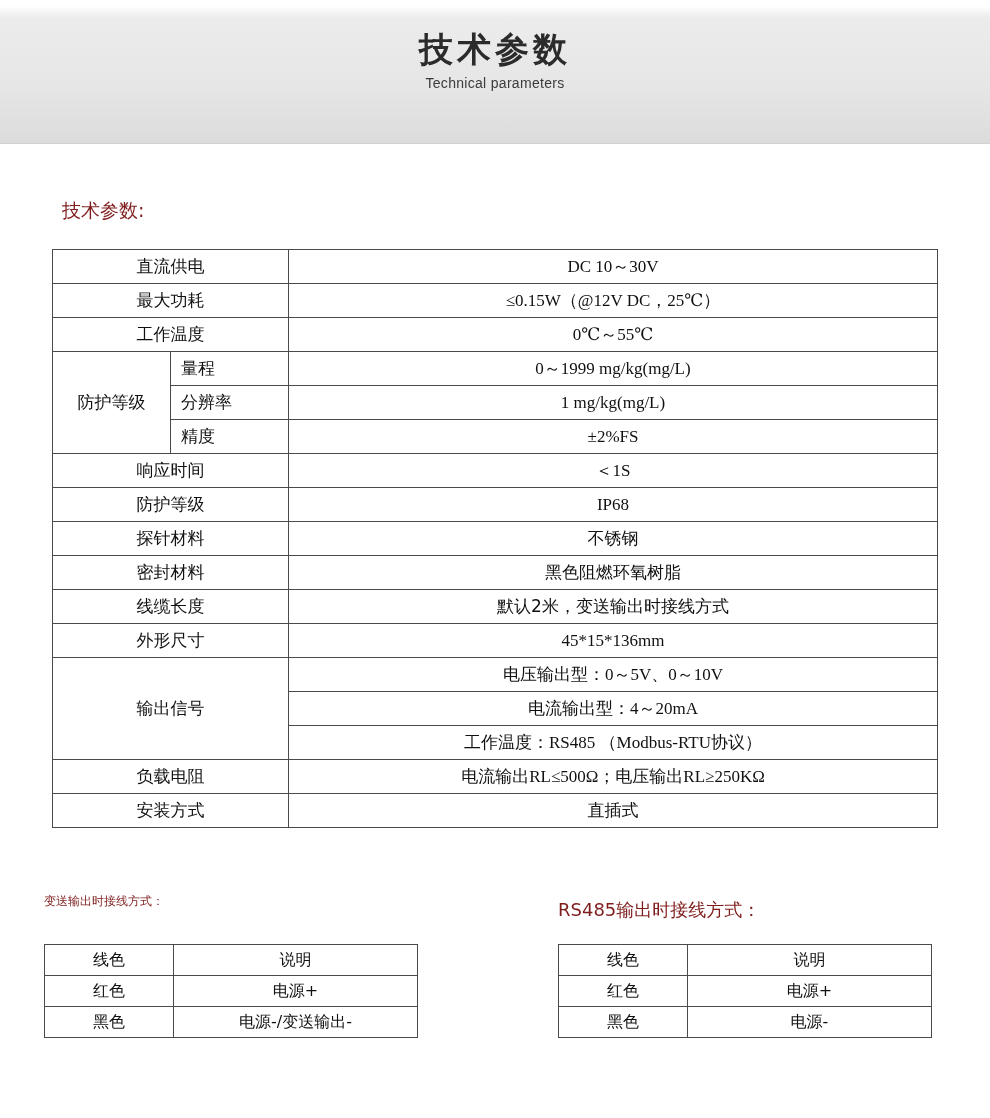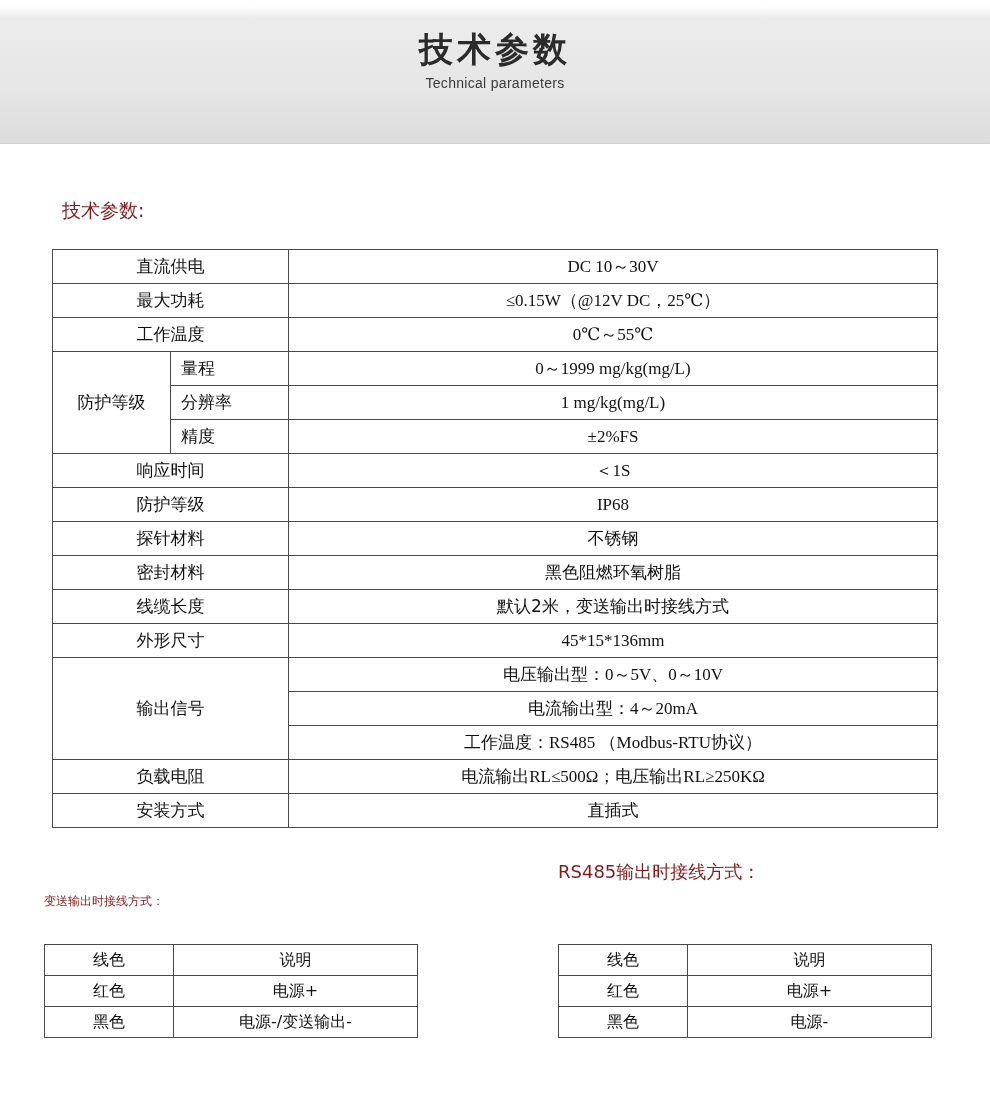--- a/index.html
+++ b/index.html
@@ -48,21 +48,21 @@
   
   .section-heading {
     position: absolute;
     font-size: 19px;
     font-weight: normal;
     color: #7f1d1d;
     font-family: "DejaVu Sans", "Liberation Sans", sans-serif;
   }
   #heading-main { left: 62px; top: 198px; }
   #heading-left { left: 44px; top: 893px; font-size: 12px; }
-  #heading-right { left: 558px; top: 860px; font-size: 18px; }
+  #heading-right { left: 558px; top: 898px; font-size: 18px; }
 
   
   .spec-table {
     position: absolute;
     left: 52px;
     top: 249px;
     width: 886px;
     border-collapse: collapse;
     table-layout: fixed;
     font-family: "Liberation Serif", "DejaVu Serif", serif;

